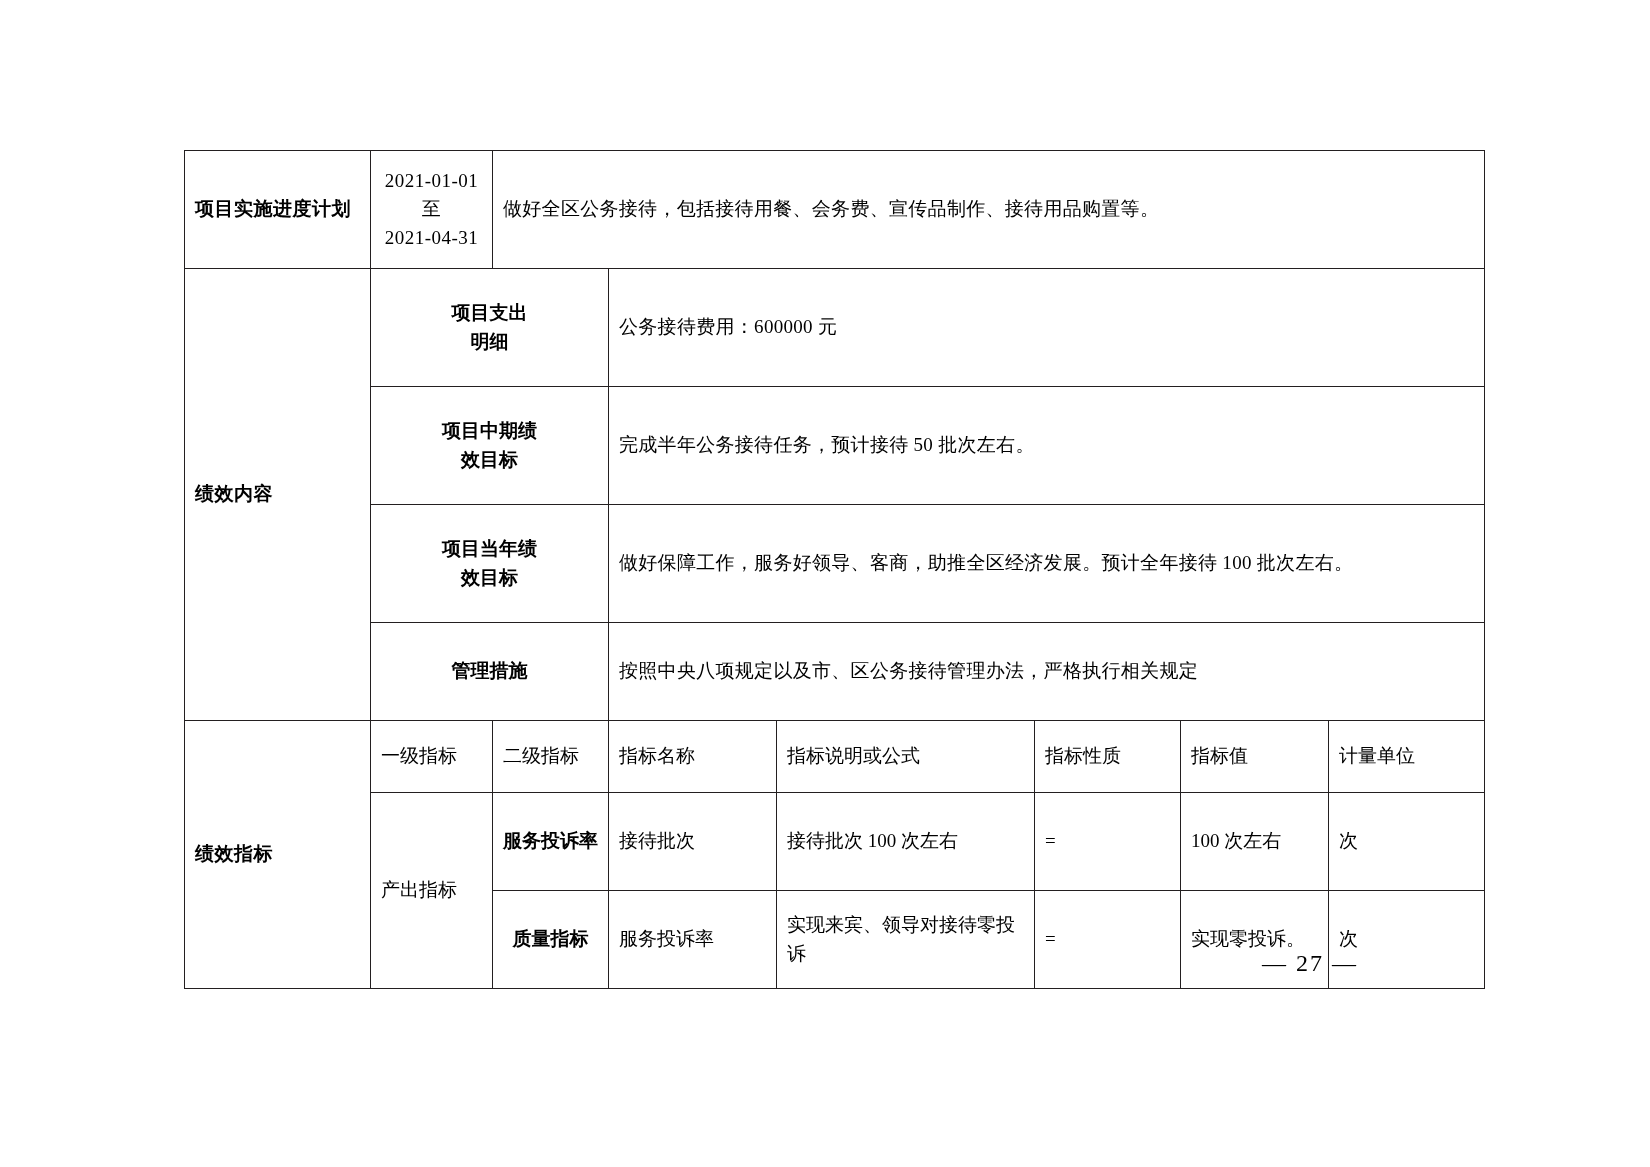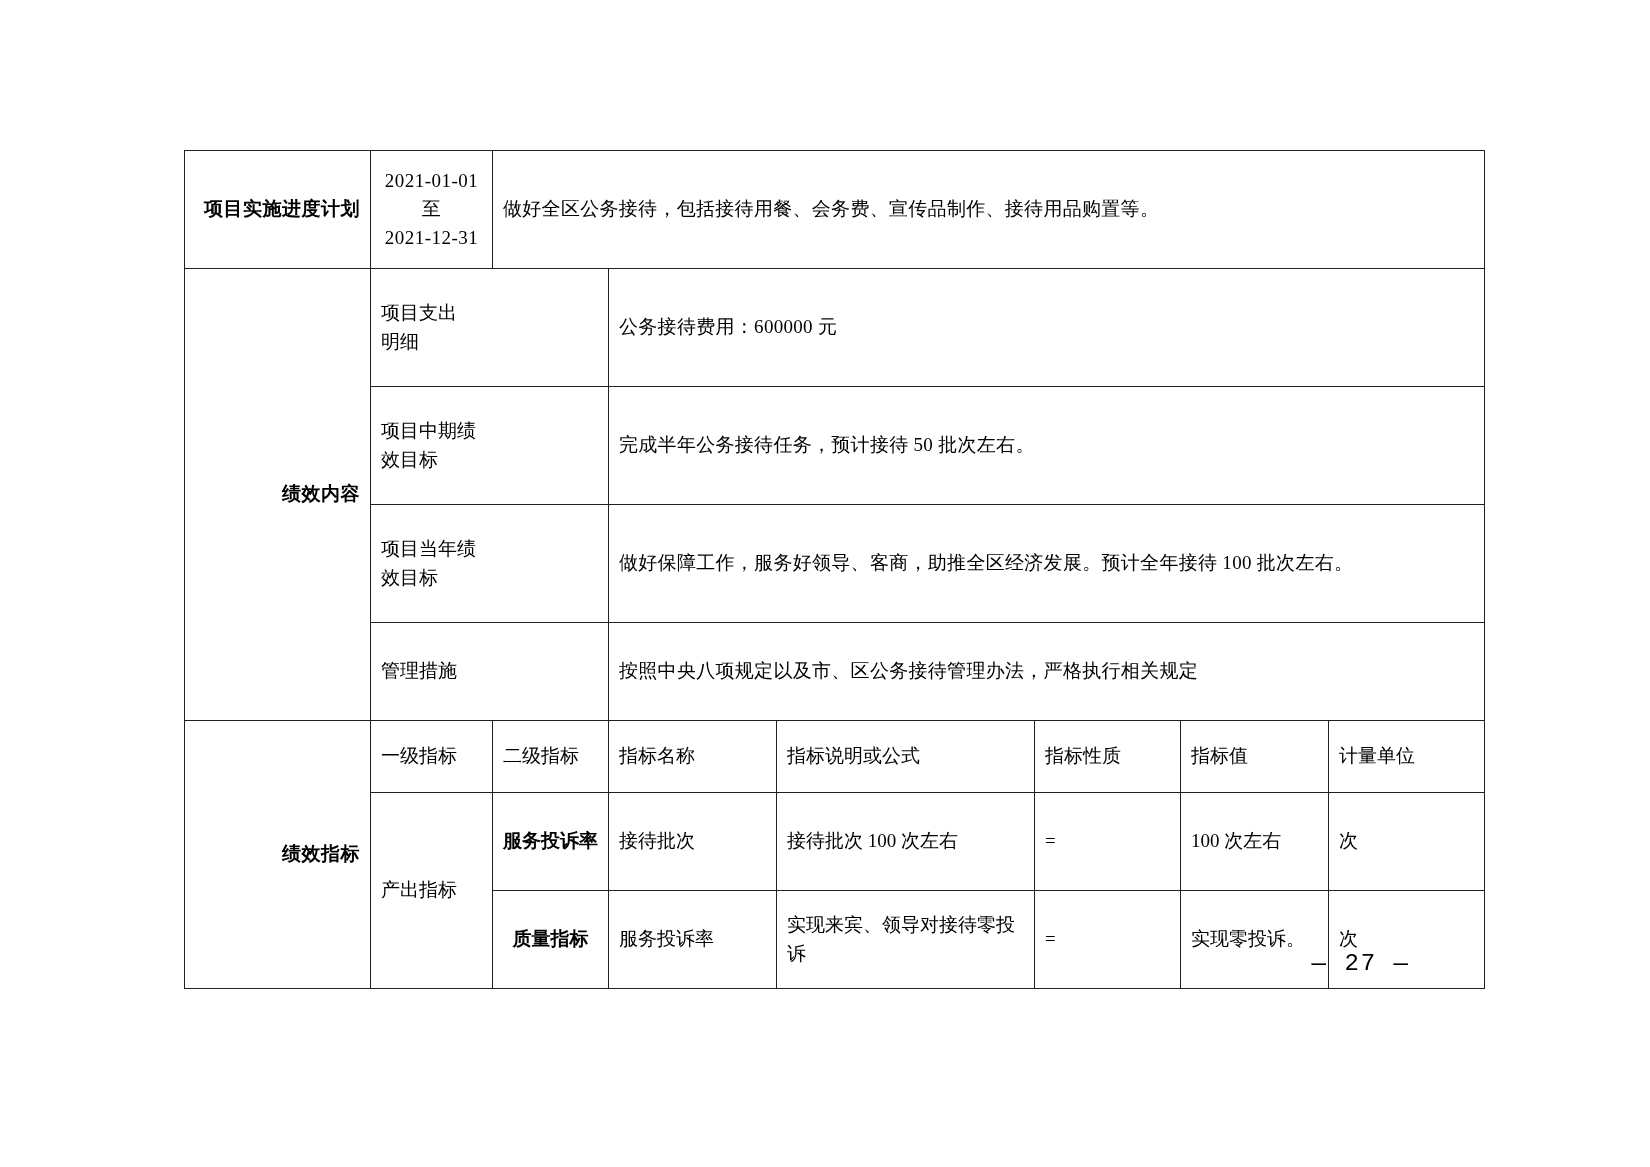--- a/index.html
+++ b/index.html
@@ -30,29 +30,29 @@
     table-layout: fixed;
   }
   table.doc-table td {
     border: 1px solid #231f20;
     padding: 6px 10px;
     vertical-align: middle;
     font-size: 19px;
     line-height: 1.5;
   }
   .lbl {
-    text-align: right;
+    text-align: left;
     font-weight: bold;
     font-size: 21px;
     letter-spacing: 0.5px;
     margin-left: 14px;
   }
   .lbl-sm {
-    text-align: left;
-    font-weight: normal;
+    text-align: center;
+    font-weight: bold;
     font-size: 20px;
     line-height: 1.45;
   }
   .body-text {
     text-align: left;
     font-size: 20px;
     padding-left: 14px;
     letter-spacing: 0.3px;
     font-family: Liberation Serif, serif;
   }
@@ -74,24 +74,23 @@
   .cell-center-b {
     text-align: center;
     font-size: 20px;
     font-weight: bold;
   }
   .pagenum {
     position: absolute;
     left: 1210px;
     top: 950px;
     width: 200px;
-    text-align: right;
+    text-align: center;
     font-size: 24px;
     letter-spacing: 2px;
-    font-family: Liberation Mono, monospace;
   }
   .r1 { height: 118px; }
   .r2 { height: 118px; }
   .r3 { height: 118px; }
   .r4 { height: 118px; }
   .r5 { height: 98px; }
   .r6 { height: 72px; }
   .r7 { height: 98px; }
   .r8 { height: 98px; }
 </style>
@@ -111,21 +110,21 @@
       <col style="width:148px">
       <col style="width:156px">
     </colgroup>
     <tbody>
 
       <tr class="r1">
         <td class="lbl">项目实施进度计划</td>
         <td class="date-cell">
           <div>2021-01-01</div>
           <div>至</div>
-          <div>2021-12-31</div>
+          <div>2021-04-31</div>
         </td>
         <td class="body-text" colspan="6">做好全区公务接待，包括接待用餐、会务费、宣传品制作、接待用品购置等。</td>
       </tr>
 
       <tr class="r2">
         <td class="lbl" rowspan="4">绩效内容</td>
         <td class="lbl-sm" colspan="2">
           <div>项目支出</div>
           <div>明细</div>
         </td>

